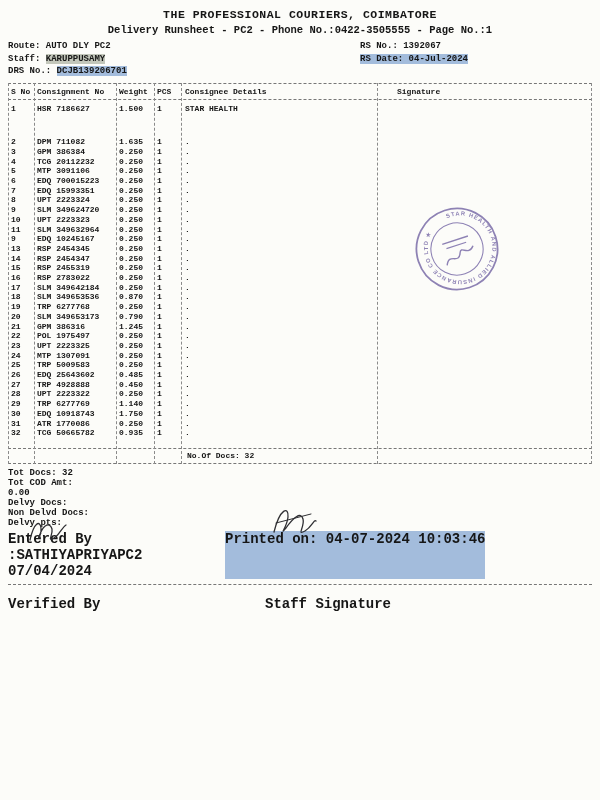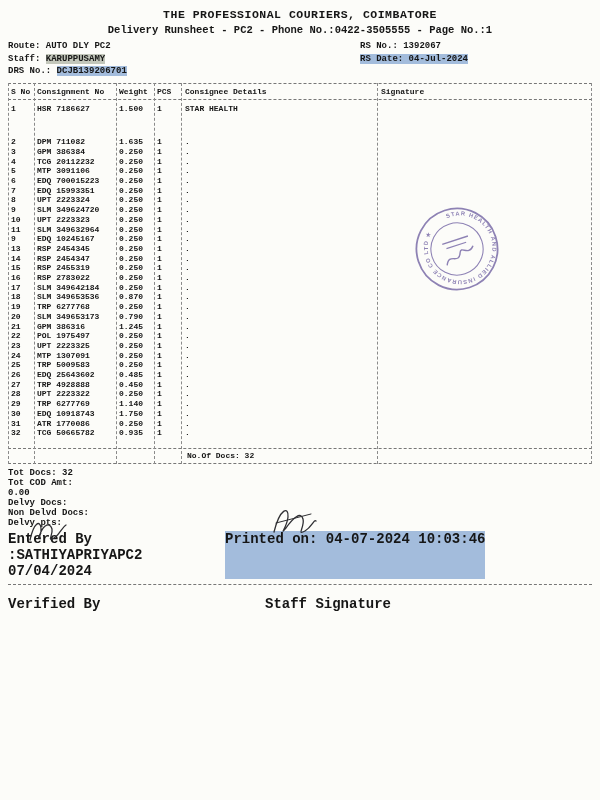--- a/index.html
+++ b/index.html
@@ -29,21 +29,21 @@
   .grid { position:relative; margin-top:4px; font-size:8px; }
   .vline { position:absolute; top:0; bottom:0; width:0; border-left:1px dashed #8a8a8a; }
   .v0{left:0} .v1{left:26px} .v2{left:108px} .v3{left:146px} .v4{left:173px} .v5{left:369px} .v6{left:583px}
 
   .thead { display:flex; border-top:1px dashed #777; border-bottom:1px dashed #777; padding:3px 0; }
   .c-sno{width:26px; padding-left:3px;}
   .c-con{width:82px; padding-left:3px;}
   .c-wt {width:38px; padding-left:3px;}
   .c-pcs{width:27px; padding-left:3px;}
   .c-cd {width:196px; padding-left:4px;}
-  .c-sig{flex:1; padding-left:4px;}
+  .c-sig{flex:1; padding-left:4px;margin-left:16px;}
 
   .tbody { min-height:348px; padding-top:4px; }
   .row { display:flex; line-height:9.7px; }
   .row.first { margin-bottom:24px; }
 
   .docs-row { border-top:1px dashed #777; border-bottom:1px dashed #777; padding:2.5px 0 2.5px 179px; }
 
   .totals { display:flex; font-size:9px; padding:4.5px 0 1px 0;flex-direction:column; }
   .t0{width:87px} .t1{width:85px} .t2{width:45px} .t3{width:85px} .t4{width:110px} .t5{flex:1}
 

